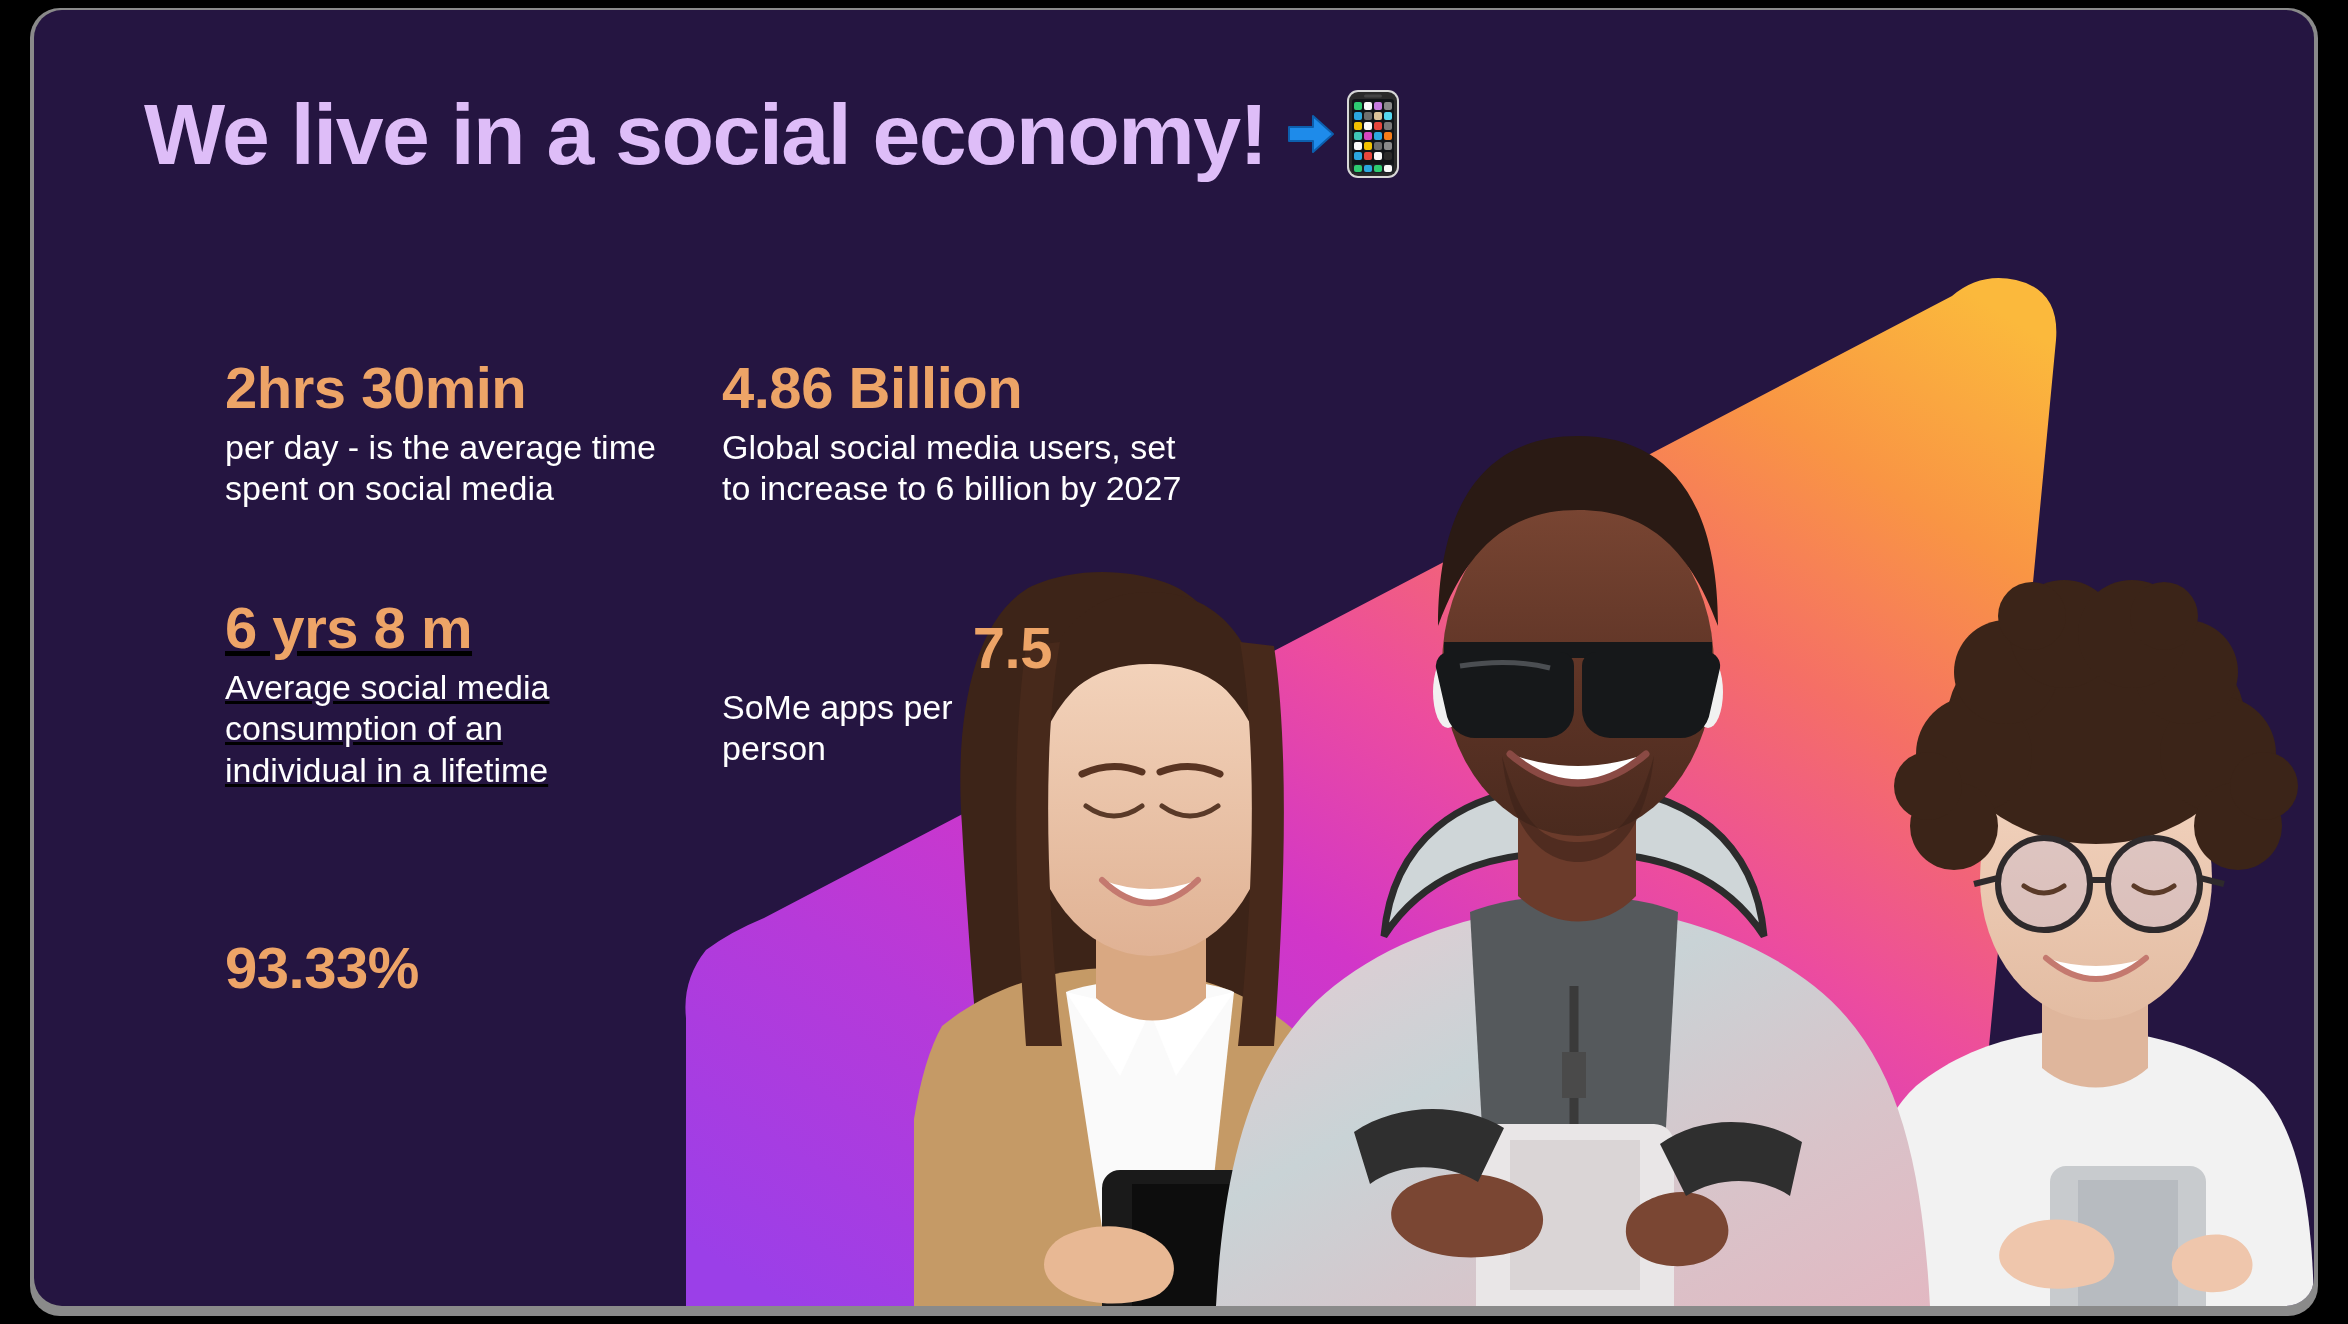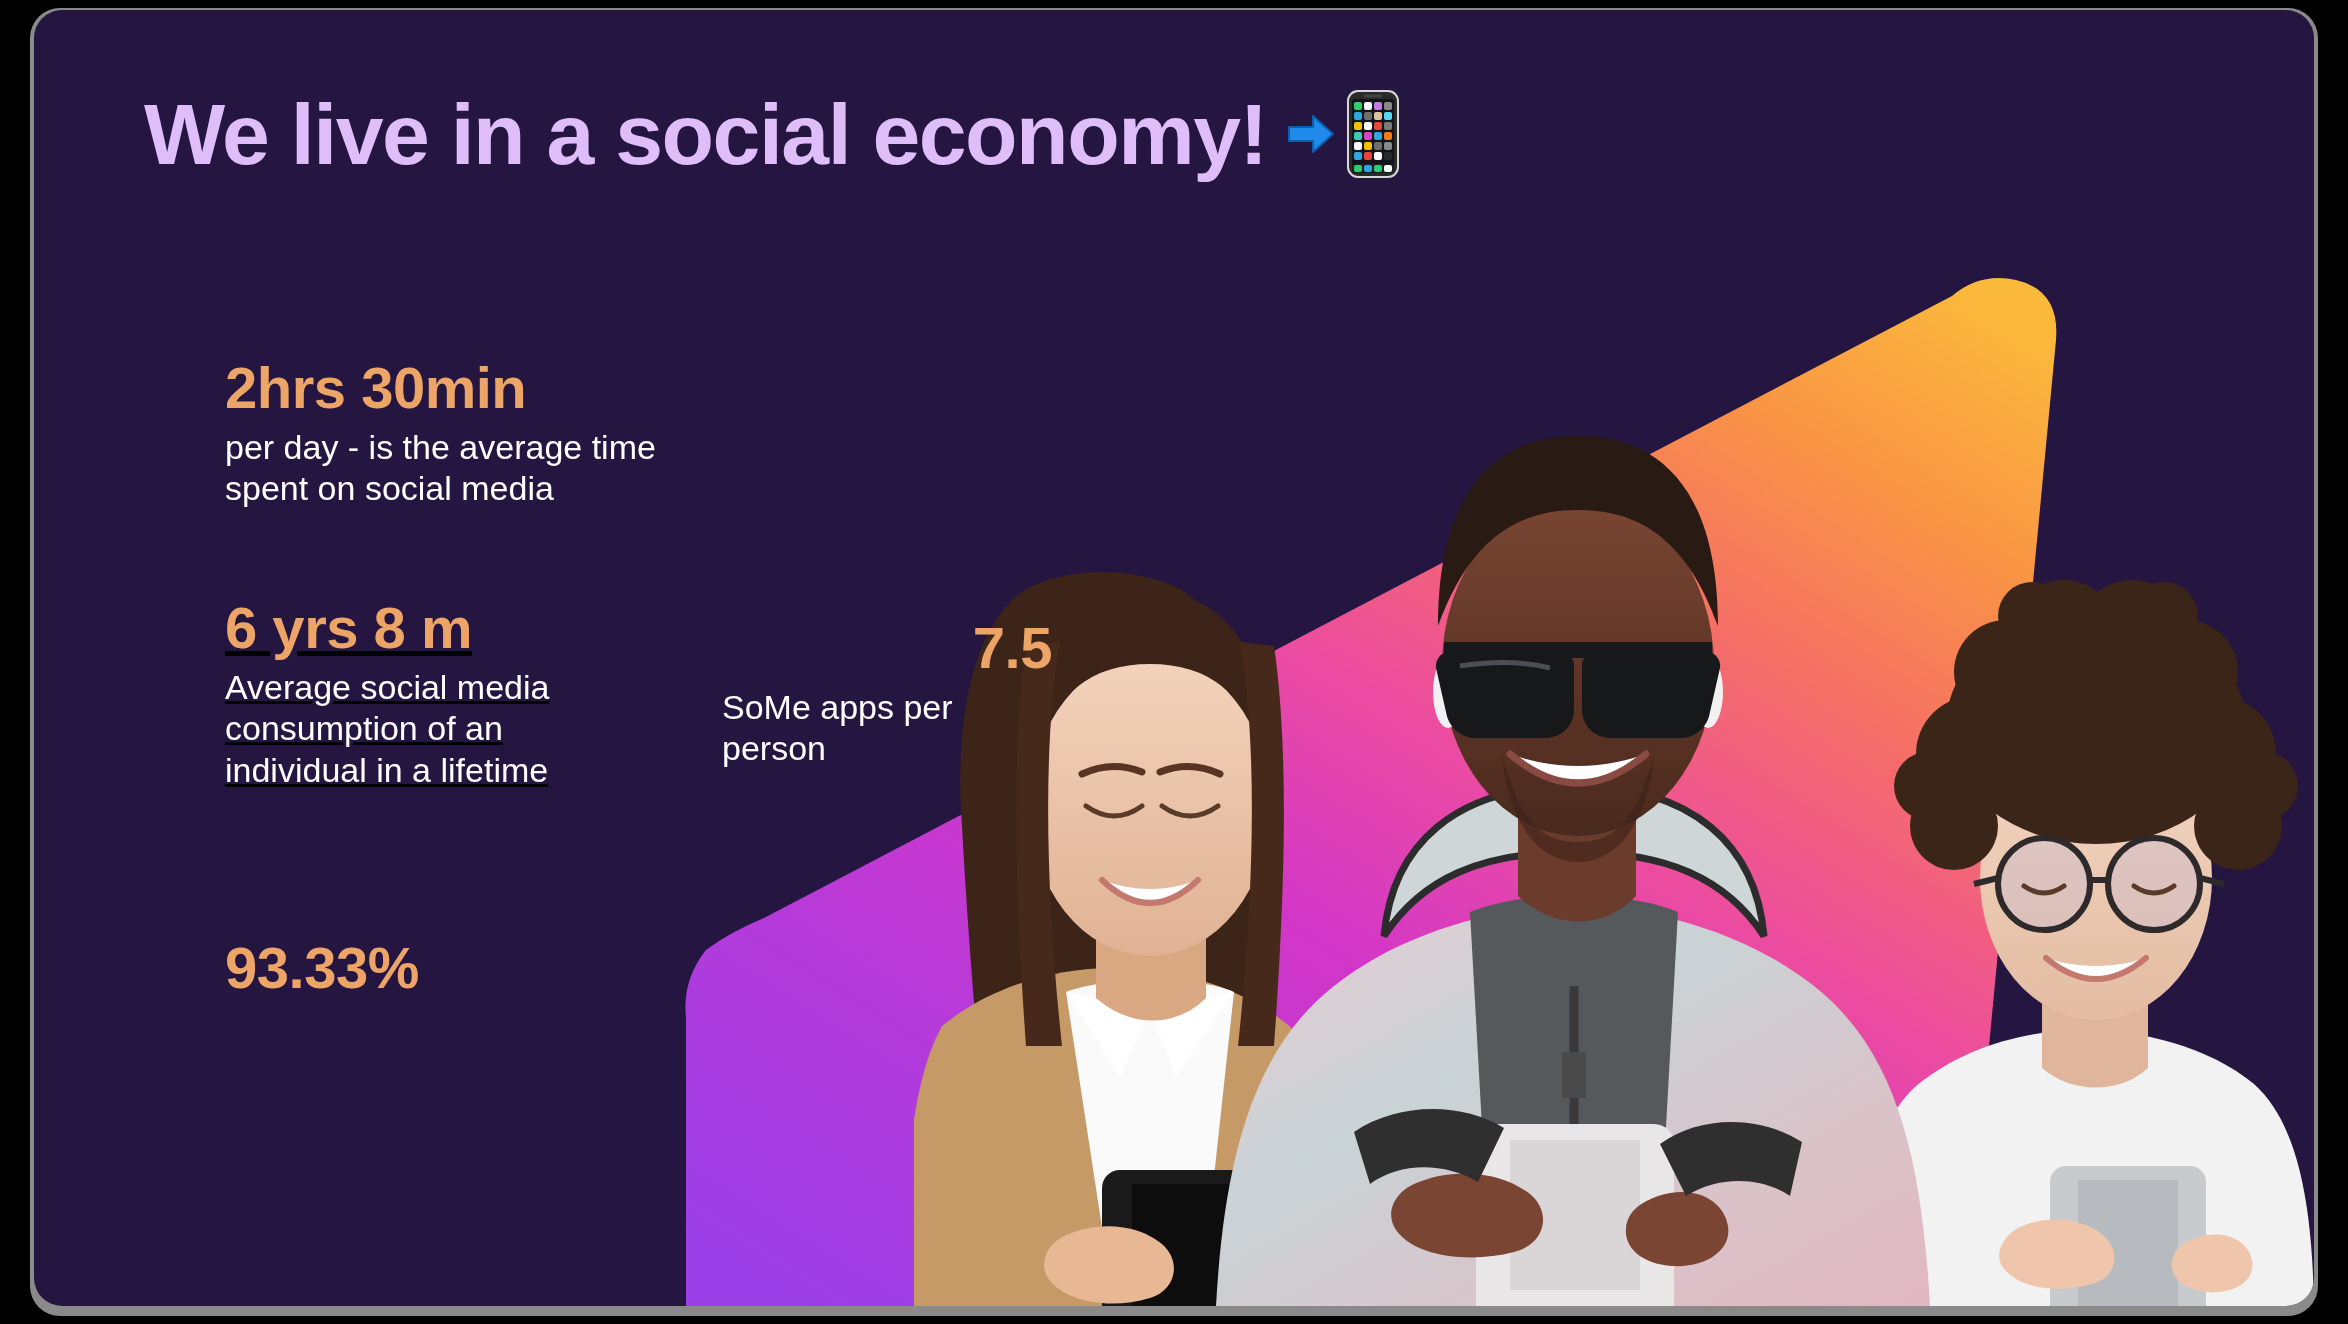--- a/index.html
+++ b/index.html
@@ -374,20 +374,24 @@
       </div>
     </div>
 
     <div class="stats">
 
       <div class="stat stat-time">
         <div class="stat-value">2hrs 30min</div>
         <div class="stat-desc">per day - is the average time spent on social media</div>
       </div>
 
+      <div class="stat stat-users">
+        <div class="stat-value">4.86 Billion</div>
+        <div class="stat-desc">Global social media users, set to increase to 6 billion by 2027</div>
+      </div>
 
       <div class="stat stat-lifetime">
         <div class="stat-value">6 yrs 8 m</div>
         <div class="stat-desc">Average social media consumption of an individual in a lifetime</div>
       </div>
 
       <div class="stat stat-apps">
         <div class="stat-value">7.5</div>
         <div class="stat-desc">SoMe apps per person</div>
       </div>

